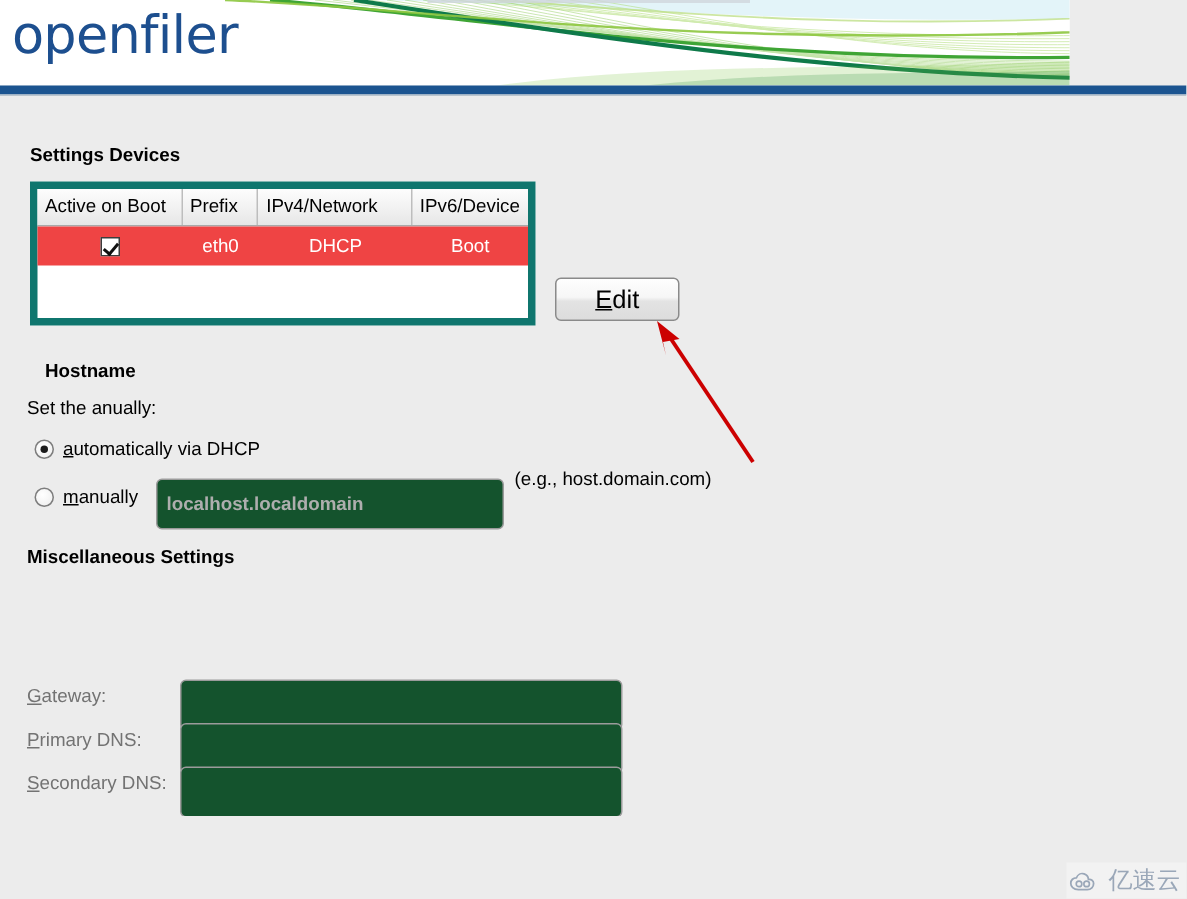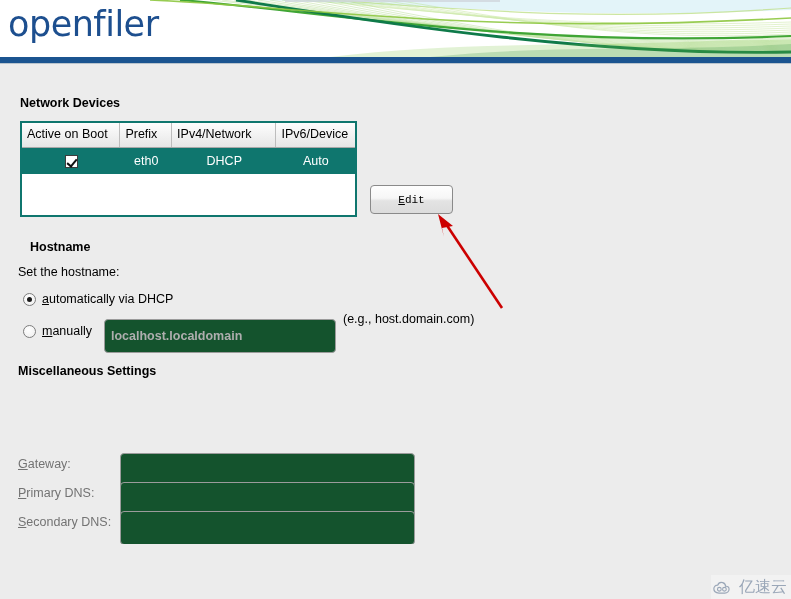--- a/index.html
+++ b/index.html
@@ -9,21 +9,21 @@
     background: #ececec;
     font-family: "Liberation Sans", sans-serif;
     font-size: 12px;
     color: #000;
     overflow: hidden;
     position: relative;
   }
 
   
   #banner {
-    position: absolute; left:0; top:0; width:791px; height:57px;
+    position: absolute; left:0; top:0; width:713px; height:57px;
     background: #ffffff;
     overflow: hidden;
   }
   #banner svg { position:absolute; left:0; top:0; }
   #logo {
     position:absolute; left:8px; top:4px;
     font-family: "DejaVu Sans", sans-serif;
     font-size: 35px;
     letter-spacing: -0.5px;
     color: #1d4f8f;
@@ -51,21 +51,21 @@
   .plain-label { position:absolute; font-size:12.5px; color:#000; }
   .dim-label   { position:absolute; font-size:12.5px; color:#737373; }
 
   u.mn { text-decoration: underline; }
 
   
   #devices-table {
     position:absolute; left:20px; top:57px;
     width:337px; height:96px;
     background:#ffffff;
-    border:2px solid #0f766e;
+    border:5px solid #0f766e;
   }
   #devices-head {
     display:flex; height:25px;
     background: linear-gradient(to bottom, #fdfdfd 0%, #f1f1f1 55%, #e6e6e6 100%);
     border-bottom:1px solid #a9a9a9;
   }
   #devices-head .th {
     font-size:12.5px; color:#000;
     padding: 4px 5px 0 5px;
     border-right:1px solid #bdbdbd;
@@ -74,21 +74,21 @@
     overflow:hidden;
   }
   #devices-head .th:last-child { border-right:none; }
   .col-active { width:99px; }
   .col-device { width:52px; }
   .col-ipv4   { width:105px; }
   .col-ipv6   { width:79px; }
 
   #devices-row {
     display:flex; height:26px; align-items:center;
-    background:#0f766e;
+    background:#ef4444;
     color:#ffffff;
   }
   #devices-row .td {
     font-size:12.5px;
     text-align:center;
     white-space:nowrap;
     overflow:hidden;
   }
   .cellbox {
     width:13px; height:13px;
@@ -106,26 +106,25 @@
     border-width:0 2px 2px 0;
     transform: rotate(40deg);
   }
 
   
   .btn {
     position:absolute;
     background: linear-gradient(to bottom, #fefefe 0%, #f6f6f6 45%, #e3e3e3 55%, #dcdcdc 100%);
     border:1px solid #8a8a8a;
     border-radius:4px;
-    font-size:11px;
+    font-size:17px;
     color:#000;
     display:flex; align-items:center; justify-content:center;
     gap:5px;
     cursor:default;
-    font-family:Liberation Mono, monospace;
   }
   #edit-button { left:370px; top:121px; width:83px; height:29px; }
 
   
   .radio {
     position:absolute;
     width:13px; height:13px;
     border-radius:50%;
     background: radial-gradient(circle at 40% 35%, #ffffff 0%, #f2f2f2 70%);
     border:1px solid #7d7d7d;
@@ -227,45 +226,45 @@
       <rect x="285" y="0" width="215" height="2" fill="#cfd6dc" opacity="0.8"></rect>
     </g>
   </svg>
   <div id="logo">openfiler</div>
 </div>
 <div id="banner-rule"></div>
 <div id="banner-rule-b"></div>
 
 <div id="content">
 
-  <div class="section-title" style="left:20px; top:32px;">Network Devices</div>
+  <div class="section-title" style="left:20px; top:32px;">Settings Devices</div>
 
   <div id="devices-table">
     <div id="devices-head">
       <div class="th col-active">Active on Boot</div>
       <div class="th col-device">Prefix</div>
       <div class="th col-ipv4">IPv4/Network</div>
       <div class="th col-ipv6">IPv6/Device</div>
     </div>
     <div id="devices-row">
       <div class="td col-active">
         <span class="cellbox"></span>
       </div>
       <div class="td col-device">eth0</div>
       <div class="td col-ipv4">DHCP</div>
-      <div class="td col-ipv6">Auto</div>
+      <div class="td col-ipv6">Boot</div>
     </div>
   </div>
 
   <div class="btn" id="edit-button">
     <span><u class="mn">E</u>dit</span>
   </div>
 
   <div class="section-title" style="left:18px; top:176px;padding-left:12px;">Hostname</div>
-  <div class="plain-label" style="left:18px; top:201px;">Set the hostname:</div>
+  <div class="plain-label" style="left:18px; top:201px;">Set the anually:</div>
 
   <span class="radio on" style="left:23px; top:229px;"></span>
   <div class="plain-label" style="left:42px; top:228px;">
     <u class="mn">a</u>utomatically via DHCP
   </div>
 
   <span class="radio" style="left:23px; top:261px;"></span>
   <div class="plain-label" style="left:42px; top:260px;">
     <u class="mn">m</u>anually
   </div>

